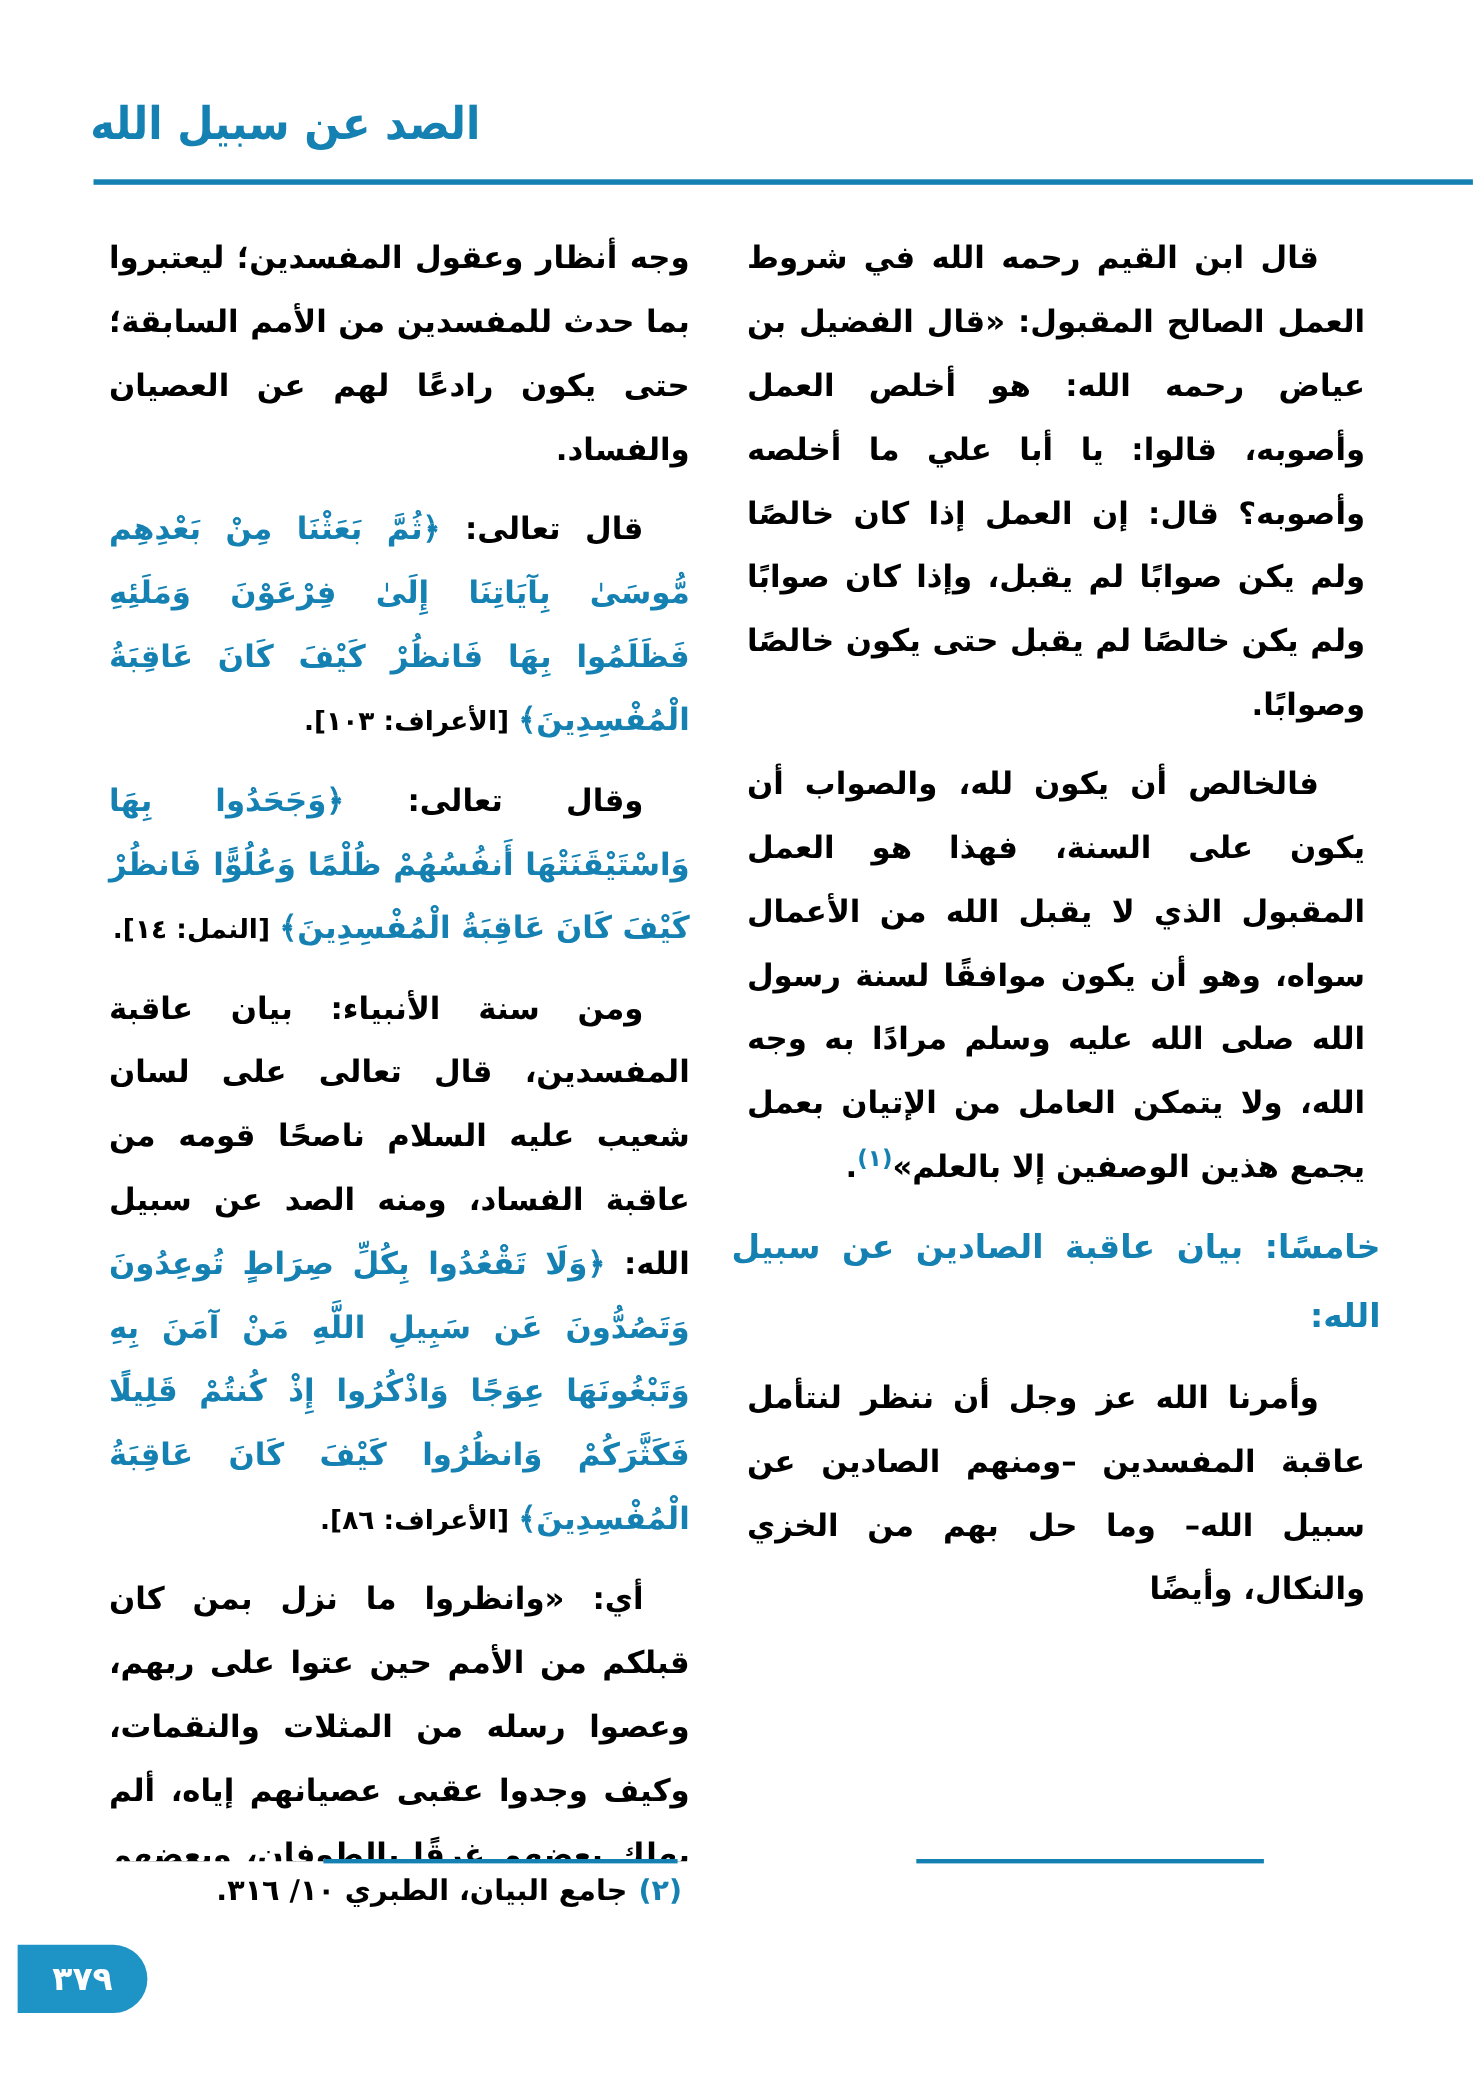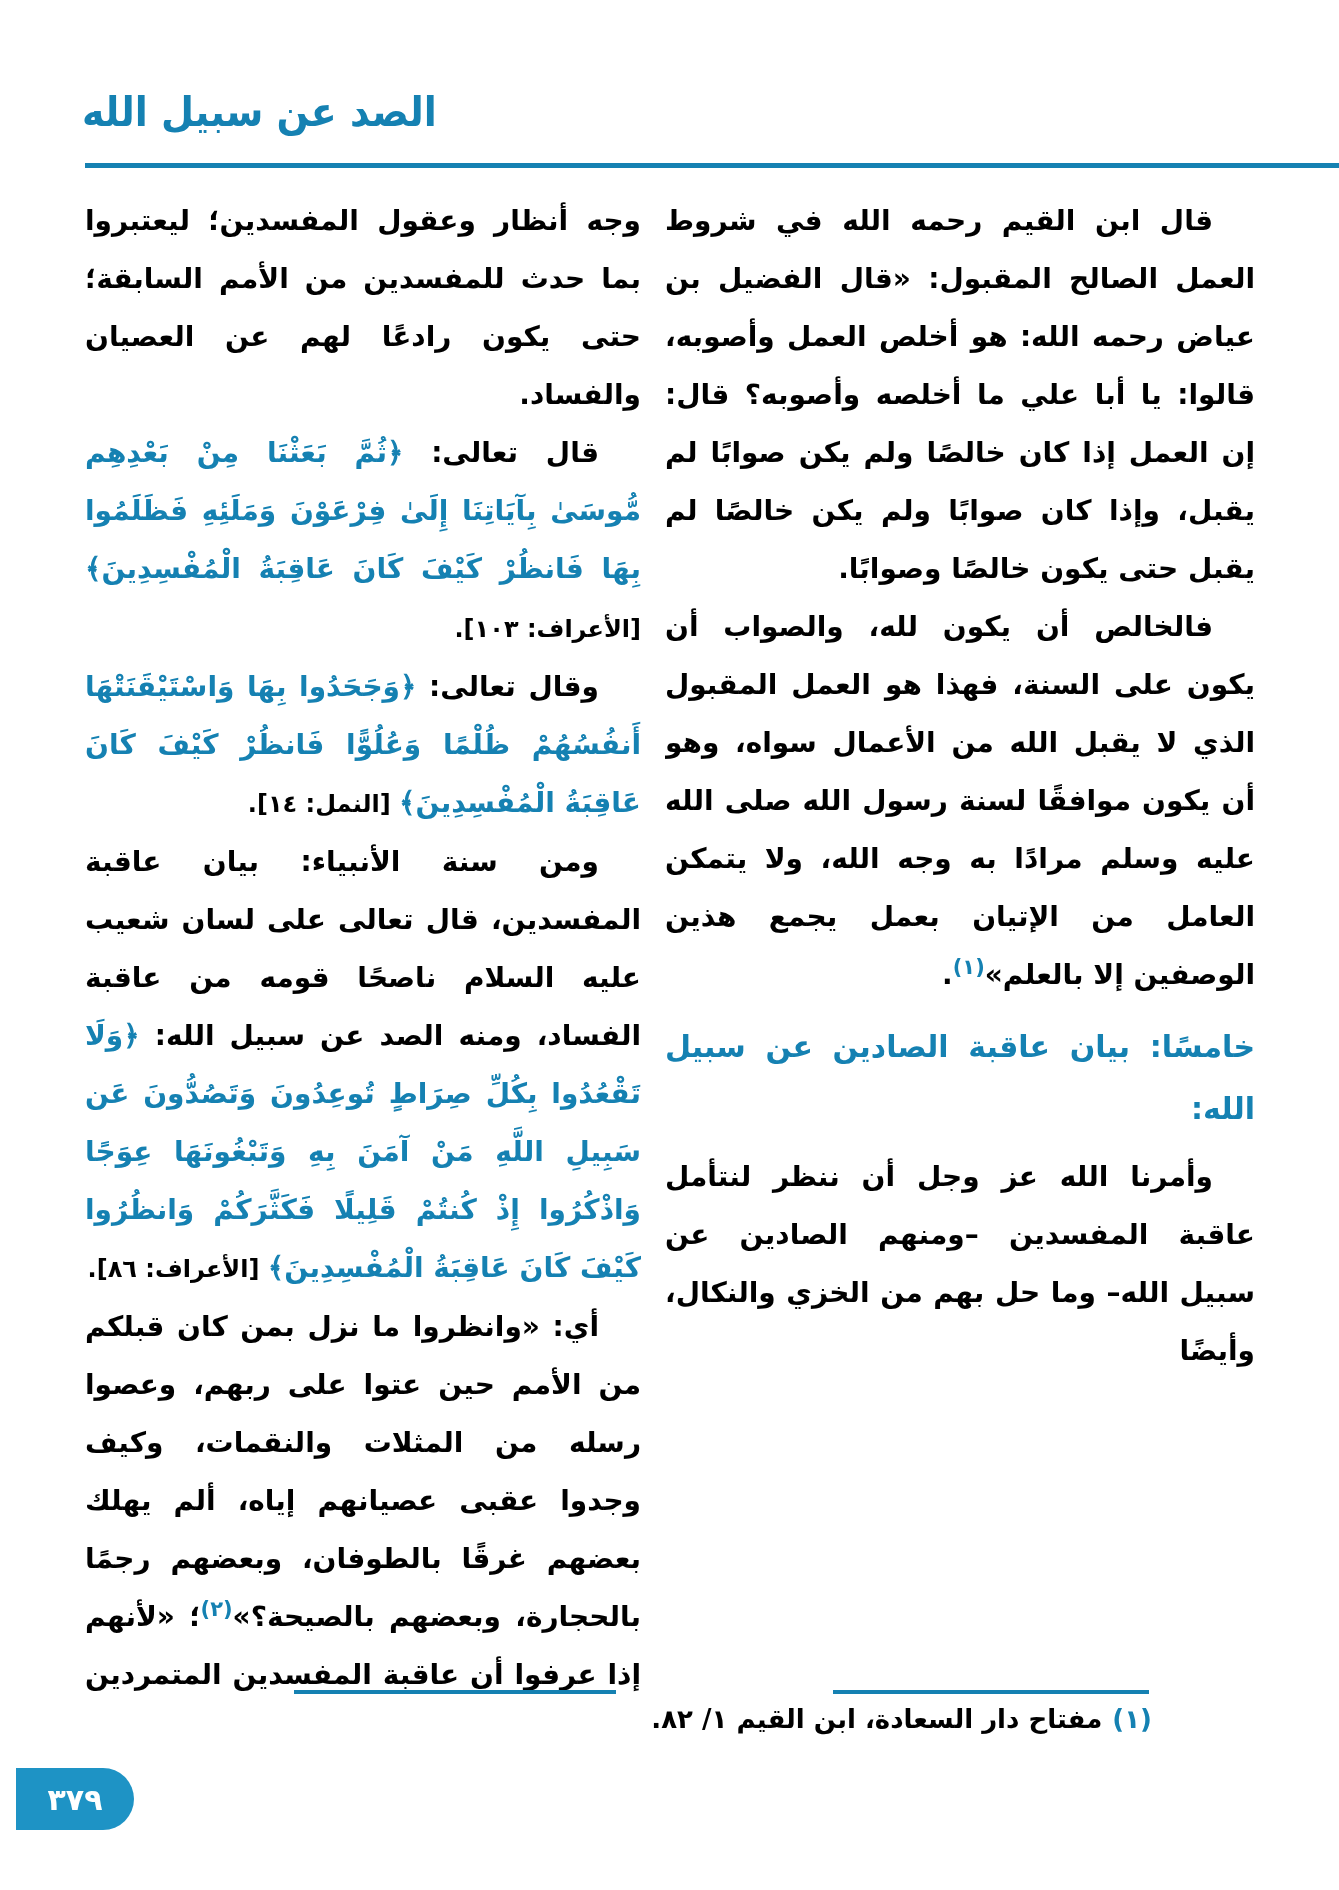--- a/index.html
+++ b/index.html
@@ -27,21 +27,21 @@
   
   .col{
     position:absolute;top:192px;
     font-size:28px;line-height:58px;
     color:#000;font-weight:bold;
     text-align:justify;
     overflow:hidden;height:1500px;
   }
   .col-right{left:665px;width:590px;}
   .col-left{left:85px;width:556px;}
-  .block{margin:0;padding:0;}
+  .block{margin:14px;padding:0;}
   .block.indent{text-indent:42px;}
   .block.heading{
     color:var(--accent);
     font-size:30px;line-height:62px;
     margin:12px 0 8px 0;
   }
   .run-q{color:var(--accent);}
   .run-r{font-size:24px;}
   .run-m{
     color:var(--accent);
@@ -96,21 +96,21 @@
       <p class="block para"><span class="run-n">وجه أنظار وعقول المفسدين؛ ليعتبروا بما حدث للمفسدين من الأمم السابقة؛ حتى يكون رادعًا لهم عن العصيان والفساد.</span></p>
       <p class="block para indent"><span class="run-n">قال تعالى: </span><span class="run-q">﴿ثُمَّ بَعَثْنَا مِنْ بَعْدِهِم مُّوسَىٰ بِآيَاتِنَا إِلَىٰ فِرْعَوْنَ وَمَلَئِهِ فَظَلَمُوا بِهَا فَانظُرْ كَيْفَ كَانَ عَاقِبَةُ الْمُفْسِدِينَ﴾</span><span class="run-r"> [الأعراف: ١٠٣].</span></p>
       <p class="block para indent"><span class="run-n">وقال تعالى: </span><span class="run-q">﴿وَجَحَدُوا بِهَا وَاسْتَيْقَنَتْهَا أَنفُسُهُمْ ظُلْمًا وَعُلُوًّا فَانظُرْ كَيْفَ كَانَ عَاقِبَةُ الْمُفْسِدِينَ﴾</span><span class="run-r"> [النمل: ١٤].</span></p>
       <p class="block para indent"><span class="run-n">ومن سنة الأنبياء: بيان عاقبة المفسدين، قال تعالى على لسان شعيب عليه السلام ناصحًا قومه من عاقبة الفساد، ومنه الصد عن سبيل الله: </span><span class="run-q">﴿وَلَا تَقْعُدُوا بِكُلِّ صِرَاطٍ تُوعِدُونَ وَتَصُدُّونَ عَن سَبِيلِ اللَّهِ مَنْ آمَنَ بِهِ وَتَبْغُونَهَا عِوَجًا وَاذْكُرُوا إِذْ كُنتُمْ قَلِيلًا فَكَثَّرَكُمْ وَانظُرُوا كَيْفَ كَانَ عَاقِبَةُ الْمُفْسِدِينَ﴾</span><span class="run-r"> [الأعراف: ٨٦].</span></p>
       <p class="block para indent"><span class="run-n">أي: «وانظروا ما نزل بمن كان قبلكم من الأمم حين عتوا على ربهم، وعصوا رسله من المثلات والنقمات، وكيف وجدوا عقبى عصيانهم إياه، ألم يهلك بعضهم غرقًا بالطوفان، وبعضهم رجمًا بالحجارة، وبعضهم بالصيحة؟»</span><span class="run-m">(٢)</span><span class="run-n">؛ «لأنهم إذا عرفوا أن عاقبة المفسدين المتمردين ليست إلا الخزي والنكال احترزوا عن الفساد</span></p>
     </div>
 
   <div class="fn-sep sep-right"></div>
   <div class="fn-sep sep-left"></div>
 
-  <div class="footnote fn-right">
-    <span class="fn-marker">(١)</span><span>مفتاح دار السعادة، ابن القيم ١/ ٨٢.</span>
+  <div class="footnote fn-left">
+    <span class="fn-marker">(٢)</span><span>جامع البيان، الطبري ١٠/ ٣١٦.</span>
   </div>
 
   <div class="page-tab">
     <span>٣٧٩</span>
   </div>
 
 </div>
 
 </body></html>

